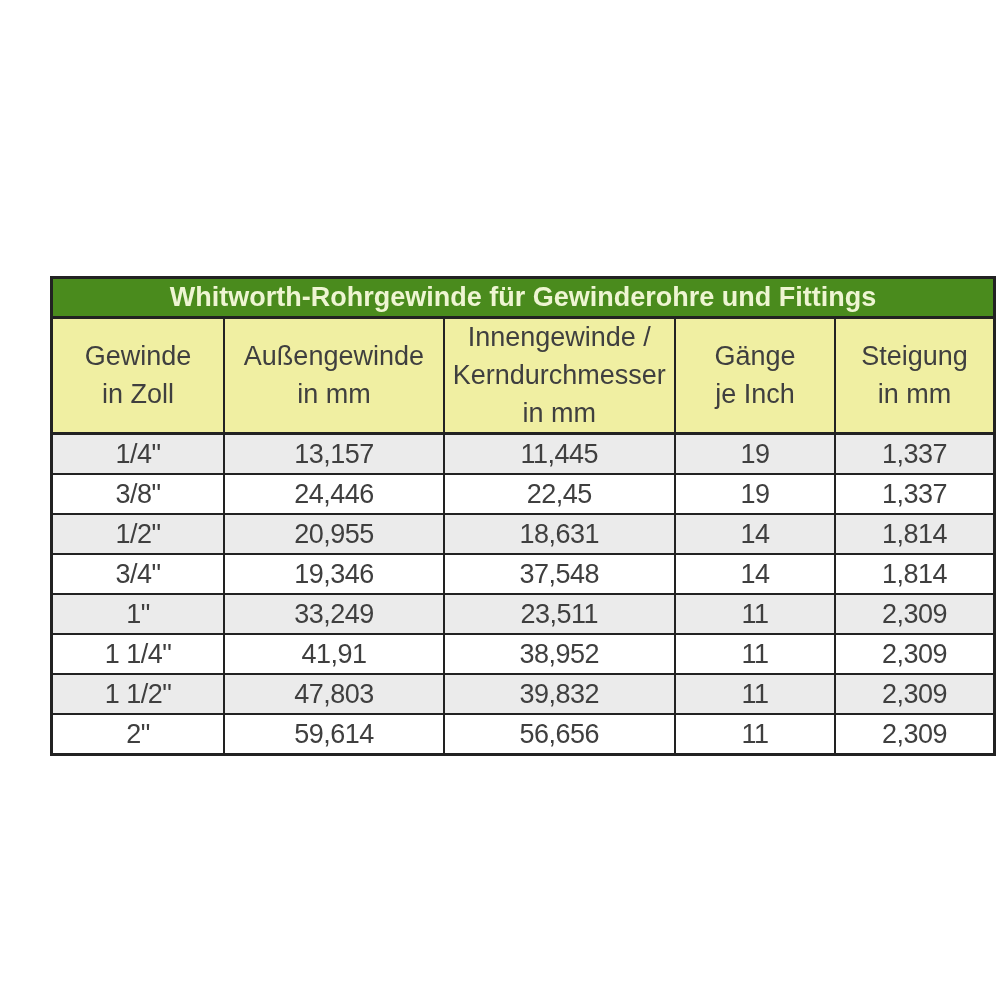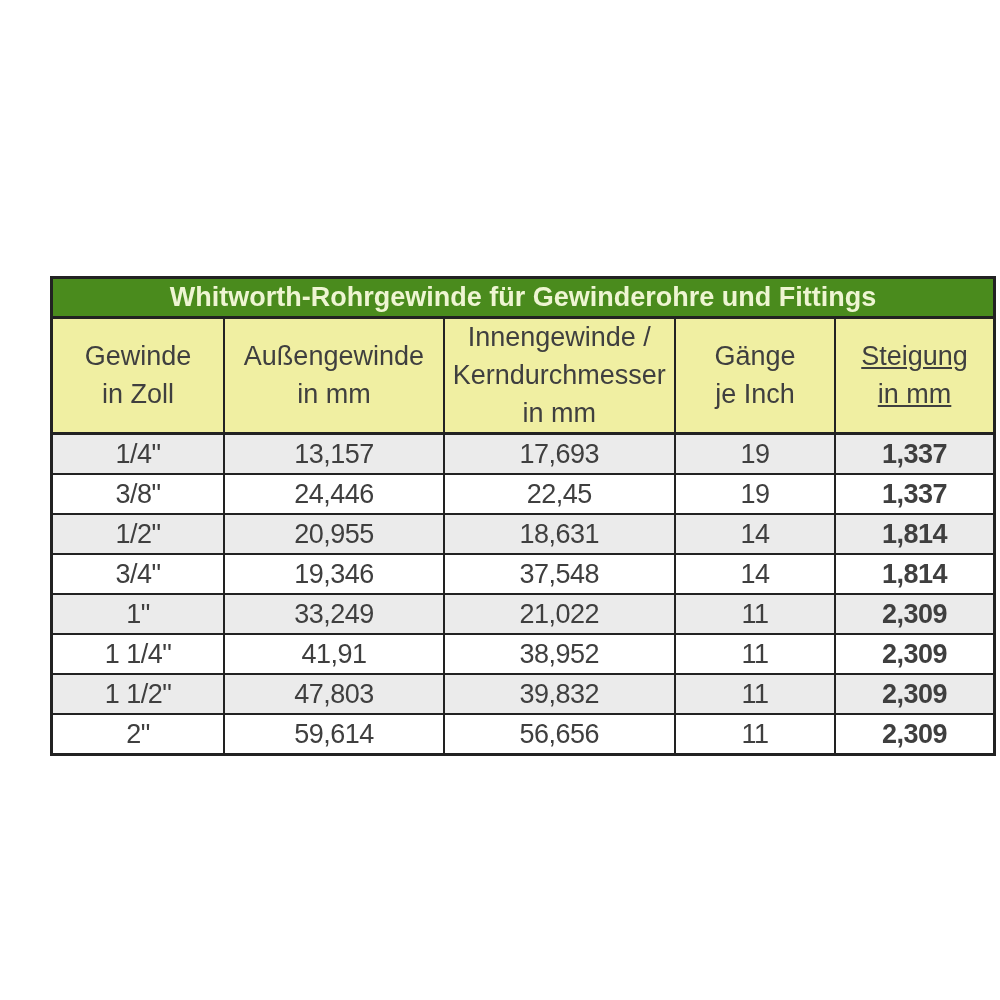--- a/index.html
+++ b/index.html
@@ -56,34 +56,34 @@
     vertical-align: middle;
     height: 112px;
     padding: 0 2px;
     white-space: pre-line;
     line-height: 1.4;
     border: 2px solid var(--border-color, #222222);
     border-top: none;
     border-bottom: 3px solid var(--border-color, #222222);
   }
   th.col-head:first-child { border-left: none; }
-  th.col-head:last-child { border-right: none; text-decoration: underline; }
+  th.col-head:last-child { border-right: none; }
 
   td.data-cell {
     color: var(--text-color, #3f3f3f);
     font-size: 27px;
     text-align: center;
     vertical-align: middle;
     height: 38px;
     padding: 0 2px;
     border: 2px solid var(--border-color, #222222);
     letter-spacing: -0.5px;
   }
   td.data-cell:first-child { border-left: none; }
-  td.data-cell:last-child { border-right: none; font-weight: bold; }
+  td.data-cell:last-child { border-right: none; }
   tr.row-odd td { background: var(--row-alt-bg, #ebebeb); }
   tr.row-even td { background: var(--row-bg, #ffffff); }
 </style>
 </head>
 <body>
 
 <div class="page">
   <div class="table-wrap">
     <table class="thread-table">
       <colgroup>
@@ -108,21 +108,21 @@
           <th class="col-head">Gänge
 je Inch</th>
           <th class="col-head">Steigung
 in mm</th>
         </tr>
       </thead>
       <tbody>
           <tr class="row-odd">
             <td class="data-cell">1/4"</td>
             <td class="data-cell">13,157</td>
-            <td class="data-cell">17,693</td>
+            <td class="data-cell">11,445</td>
             <td class="data-cell">19</td>
             <td class="data-cell">1,337</td>
           </tr>
           <tr class="row-even">
             <td class="data-cell">3/8"</td>
             <td class="data-cell">24,446</td>
             <td class="data-cell">22,45</td>
             <td class="data-cell">19</td>
             <td class="data-cell">1,337</td>
           </tr>
@@ -136,21 +136,21 @@
           <tr class="row-even">
             <td class="data-cell">3/4"</td>
             <td class="data-cell">19,346</td>
             <td class="data-cell">37,548</td>
             <td class="data-cell">14</td>
             <td class="data-cell">1,814</td>
           </tr>
           <tr class="row-odd">
             <td class="data-cell">1"</td>
             <td class="data-cell">33,249</td>
-            <td class="data-cell">21,022</td>
+            <td class="data-cell">23,511</td>
             <td class="data-cell">11</td>
             <td class="data-cell">2,309</td>
           </tr>
           <tr class="row-even">
             <td class="data-cell">1 1/4"</td>
             <td class="data-cell">41,91</td>
             <td class="data-cell">38,952</td>
             <td class="data-cell">11</td>
             <td class="data-cell">2,309</td>
           </tr>

